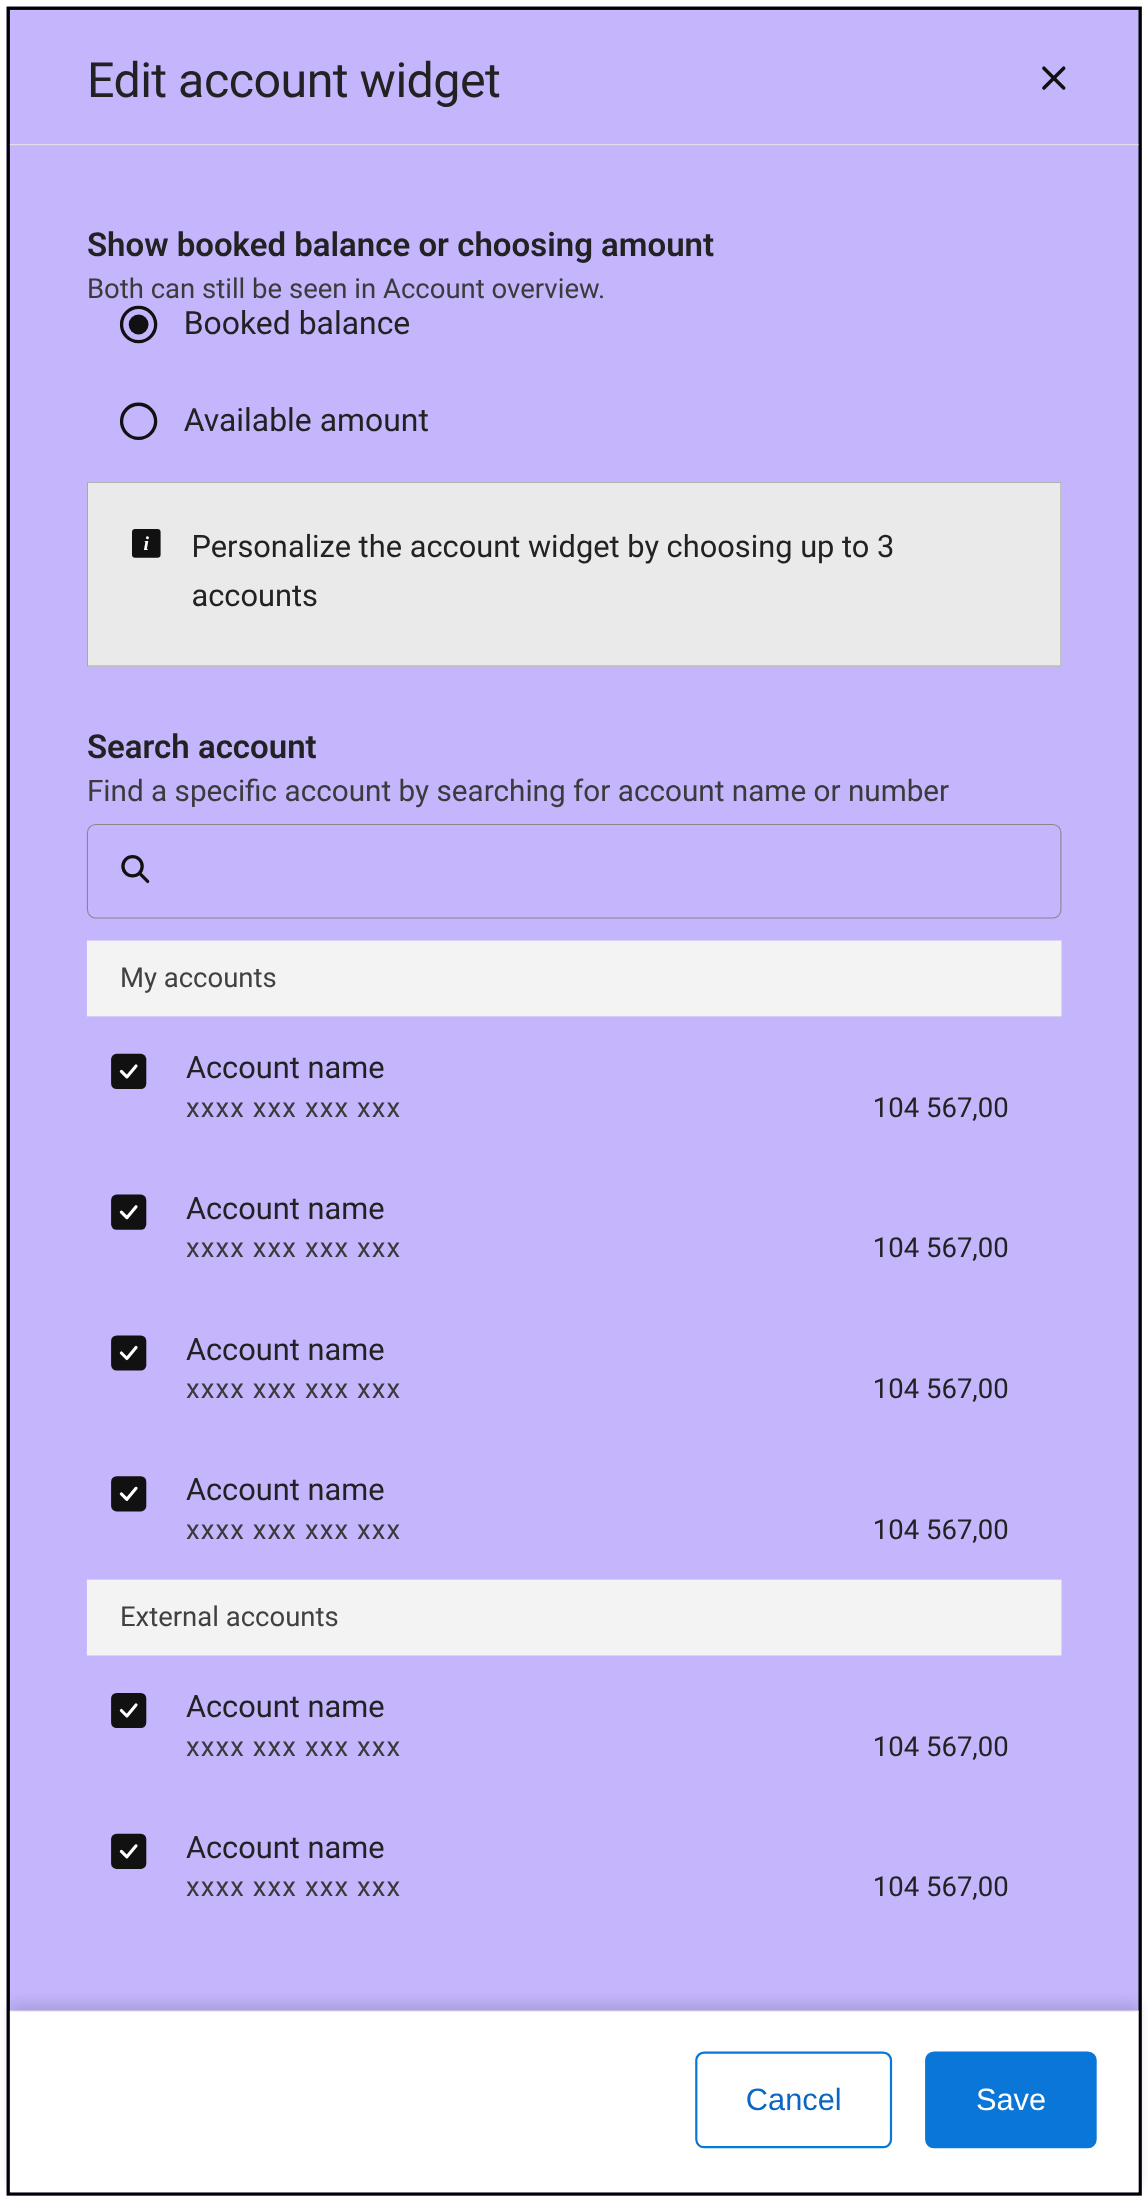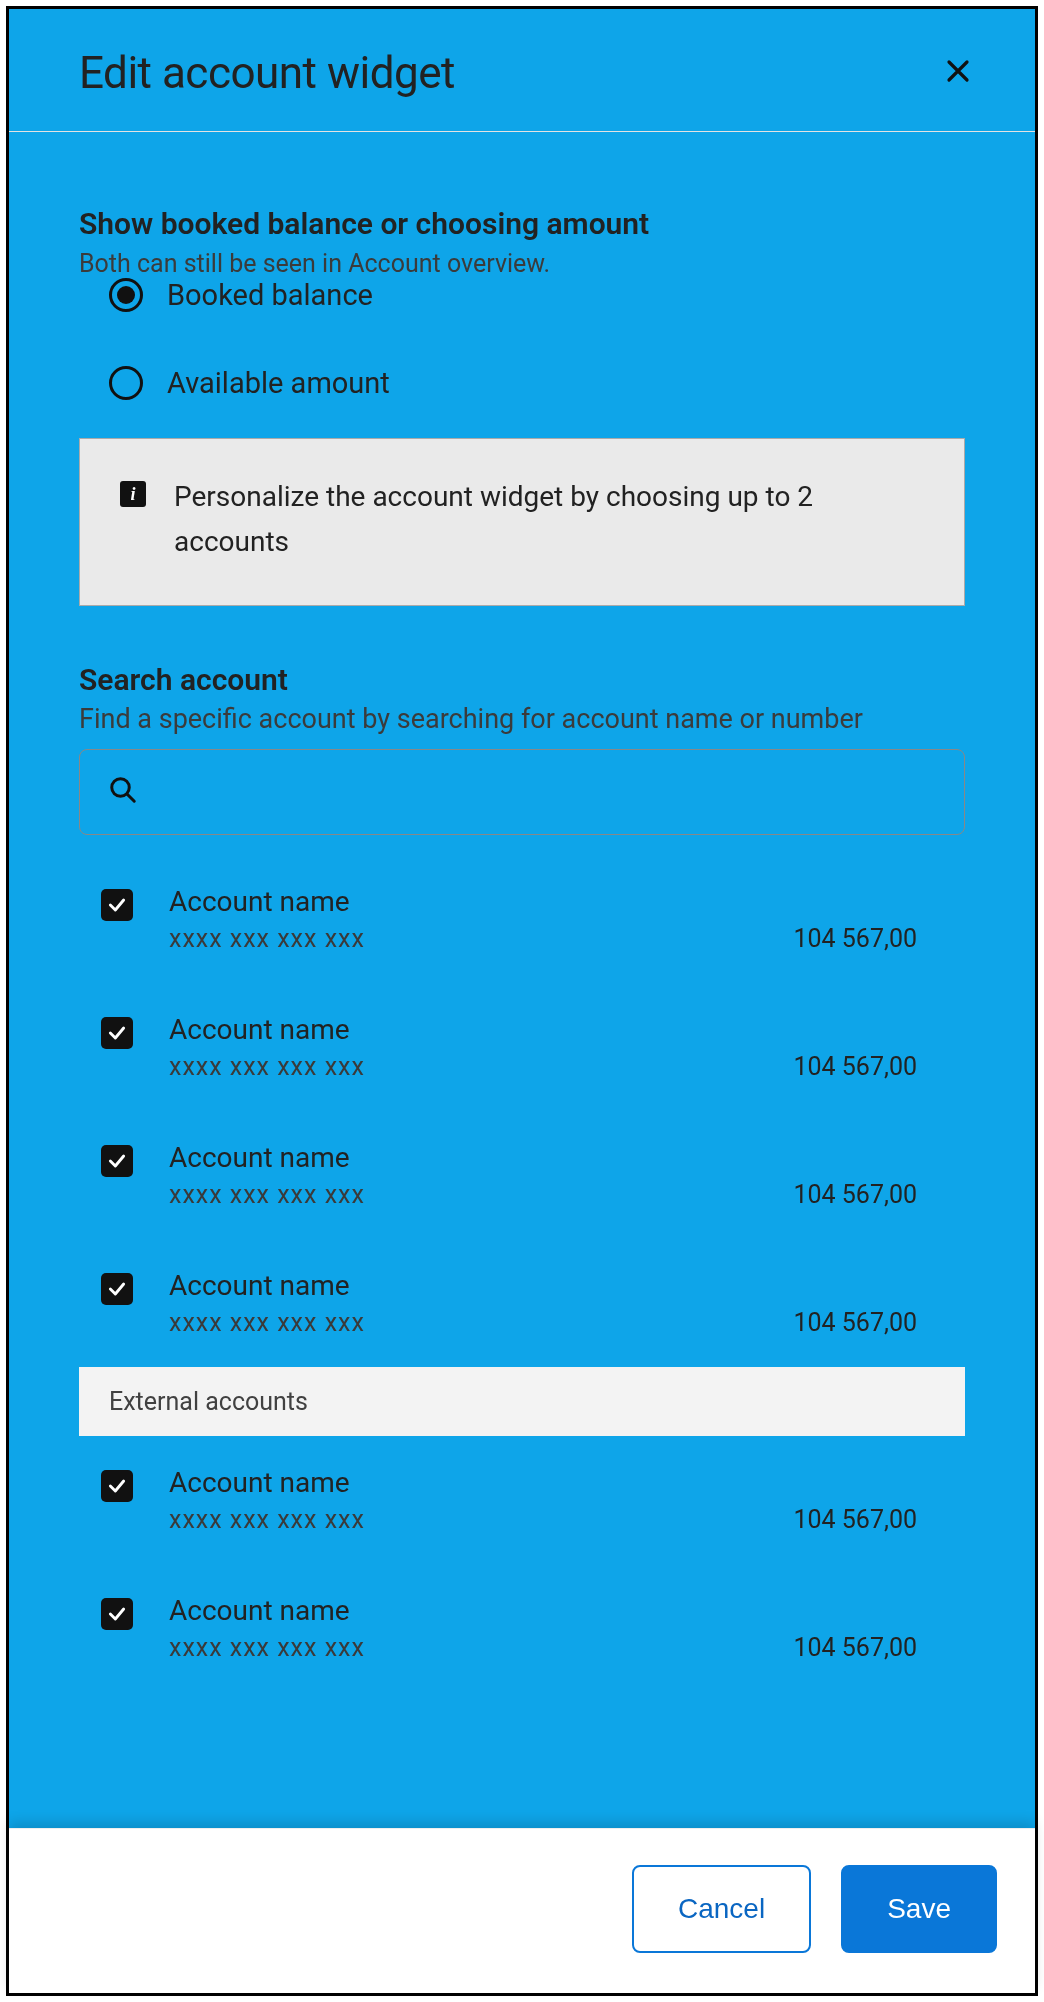--- a/index.html
+++ b/index.html
@@ -8,21 +8,21 @@
       background: #fff;
       width: 1044px;
       height: 2002px;
       position: relative;
       overflow: hidden;
     }
     .frame {
       position: absolute;
       top: 6px; left: 6px; right: 6px; bottom: 6px;
       border: 3px solid #000;
-      background: #0ea5e9;
+      background: #c4b5fd;
       display: flex;
       flex-direction: column;
     }
     .header {
       display: flex;
       align-items: center;
       justify-content: space-between;
       padding: 38px 60px 32px 70px;
       border-bottom: 1px solid #e3e3e3;
     }
@@ -220,36 +220,37 @@
         <span class="radio-label">Booked balance</span>
       </div>
       <div class="radio-row">
         <span class="radio"></span>
         <span class="radio-label">Available amount</span>
       </div>
     </div>
 
     <div class="info-box">
       <span class="info-icon">i</span>
-      <div class="info-text">Personalize the account widget by choosing up to 2 accounts</div>
+      <div class="info-text">Personalize the account widget by choosing up to 3 accounts</div>
     </div>
 
     <div class="search-label">Search account</div>
     <div class="search-sublabel">Find a specific account by searching for account name or number</div>
     <div class="search-box">
       <span>
         <svg width="30" height="30" viewBox="0 0 24 24" fill="none">
           <circle cx="10" cy="10" r="7" stroke="#111" stroke-width="2.4"></circle>
           <path d="M15.2 15.2 L21 21" stroke="#111" stroke-width="2.4" stroke-linecap="round"></path>
         </svg>
       </span>
       <input type="text" value="" style="">
     </div>
 
     <div id="accounts-container">
+        <div class="group-header">My accounts</div>
         <div class="account-row">
           <span class="checkbox">
             <svg width="20" height="20" viewBox="0 0 24 24" fill="none">
               <path d="M4 12 L10 18 L20 6" stroke="#fff" stroke-width="3.4" stroke-linecap="round" stroke-linejoin="round"></path>
             </svg>
           </span>
           <div class="account-main">
             <div class="account-name">Account name</div>
             <div class="account-meta">
               <span class="account-number">xxxx xxx xxx xxx</span>

